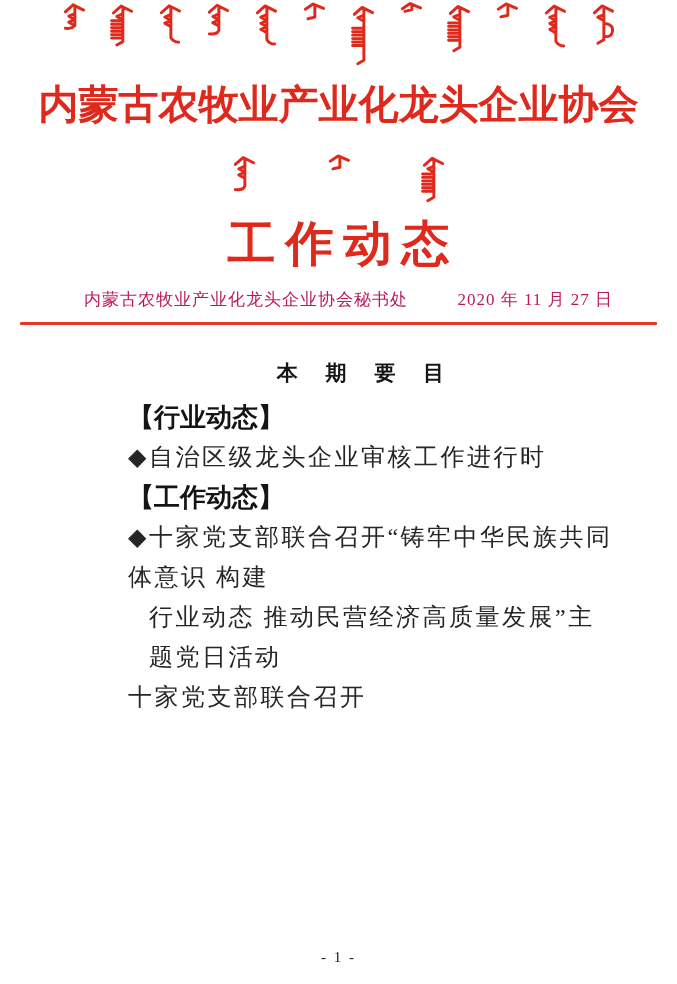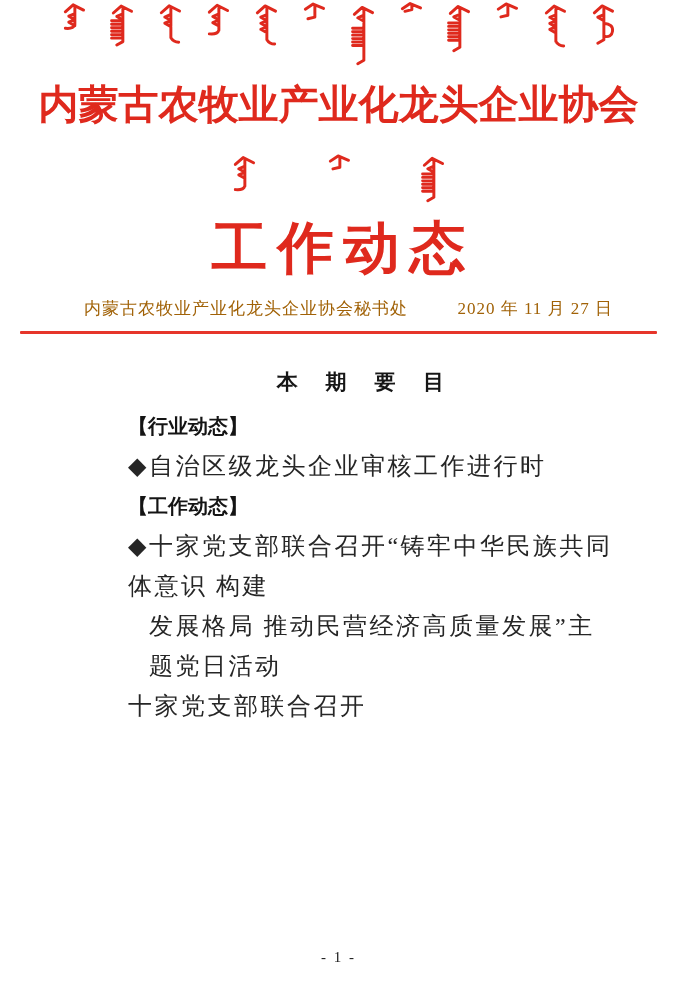--- a/index.html
+++ b/index.html
@@ -17,46 +17,46 @@
   .mgl-row{display:flex;justify-content:space-between;align-items:flex-start;margin:0 auto;}
   .mgl-row1{width:556px;height:76px;}
   .mgl-row2{width:215px;height:60px;margin-top:20px;}
   .mgl-glyph{display:block;}
   .org-title{
     font-size:40px;font-weight:bold;line-height:1.35;
     letter-spacing:0px;margin-top:2px;
     font-family:"Liberation Serif","DejaVu Serif",serif;
   }
   .bulletin-title{
-    font-size:56px;font-weight:bold;line-height:1.15;
+    font-size:48px;font-weight:bold;line-height:1.15;
     letter-spacing:10px;padding-left:10px;margin-top:4px;
     font-family:"Liberation Serif","DejaVu Serif",serif;
   }
   .issue-line{
     margin-top:16px;
     font-size:22px;font-weight:bold;color:#111111;
     letter-spacing:2px;
   }
   .pub-row{
     display:flex;justify-content:space-between;align-items:baseline;
     margin:17px 64px 0 84px;
-    font-size:17px;color:#a16207;letter-spacing:1px;
+    font-size:17px;color:#be185d;letter-spacing:1px;
   }
   .rule{height:3px;margin:11px 20px 0 20px;border-radius:1px;}
   
   .toc{margin-top:34px;padding-left:44px;}
   .toc-heading{
     text-align:center;
     font-size:21px;font-weight:bold;color:#161616;
     letter-spacing:11px;padding-left:11px;
     font-family:"Liberation Sans","DejaVu Sans",sans-serif;
   }
   .toc-body{margin:10px 60px 0 84px;}
   .toc-section-label{
-    font-size:20px;font-weight:bold;color:#141414;
+    font-size:26px;font-weight:bold;color:#141414;
     line-height:40px;
     font-family:"Liberation Sans","DejaVu Sans",sans-serif;
   }
   .toc-line{
     font-size:24px;color:#262626;
     line-height:40px;letter-spacing:2.5px;
     font-family:"Liberation Serif","DejaVu Serif",serif;
   }
   .toc-line.indent{padding-left:21px;}
   
@@ -141,21 +141,21 @@
 
     <div class="toc-body">
 
       <div class="toc-section-label">【行业动态】</div>
 
       <div class="toc-line">◆自治区级龙头企业审核工作进行时</div>
 
       <div class="toc-section-label">【工作动态】</div>
 
       <div class="toc-line">◆十家党支部联合召开“铸牢中华民族共同体意识 构建</div>
-      <div class="toc-line indent">发展格局 推动民营经济高质量发展”主题党日活动</div>
+      <div class="toc-line indent">行业动态 推动民营经济高质量发展”主题党日活动</div>
 
       <div class="toc-line">十家党支部联合召开</div>
     </div>
   </div>
 
   <div class="footer">- 1 -</div>
 
 </div>
 
 </body></html>

